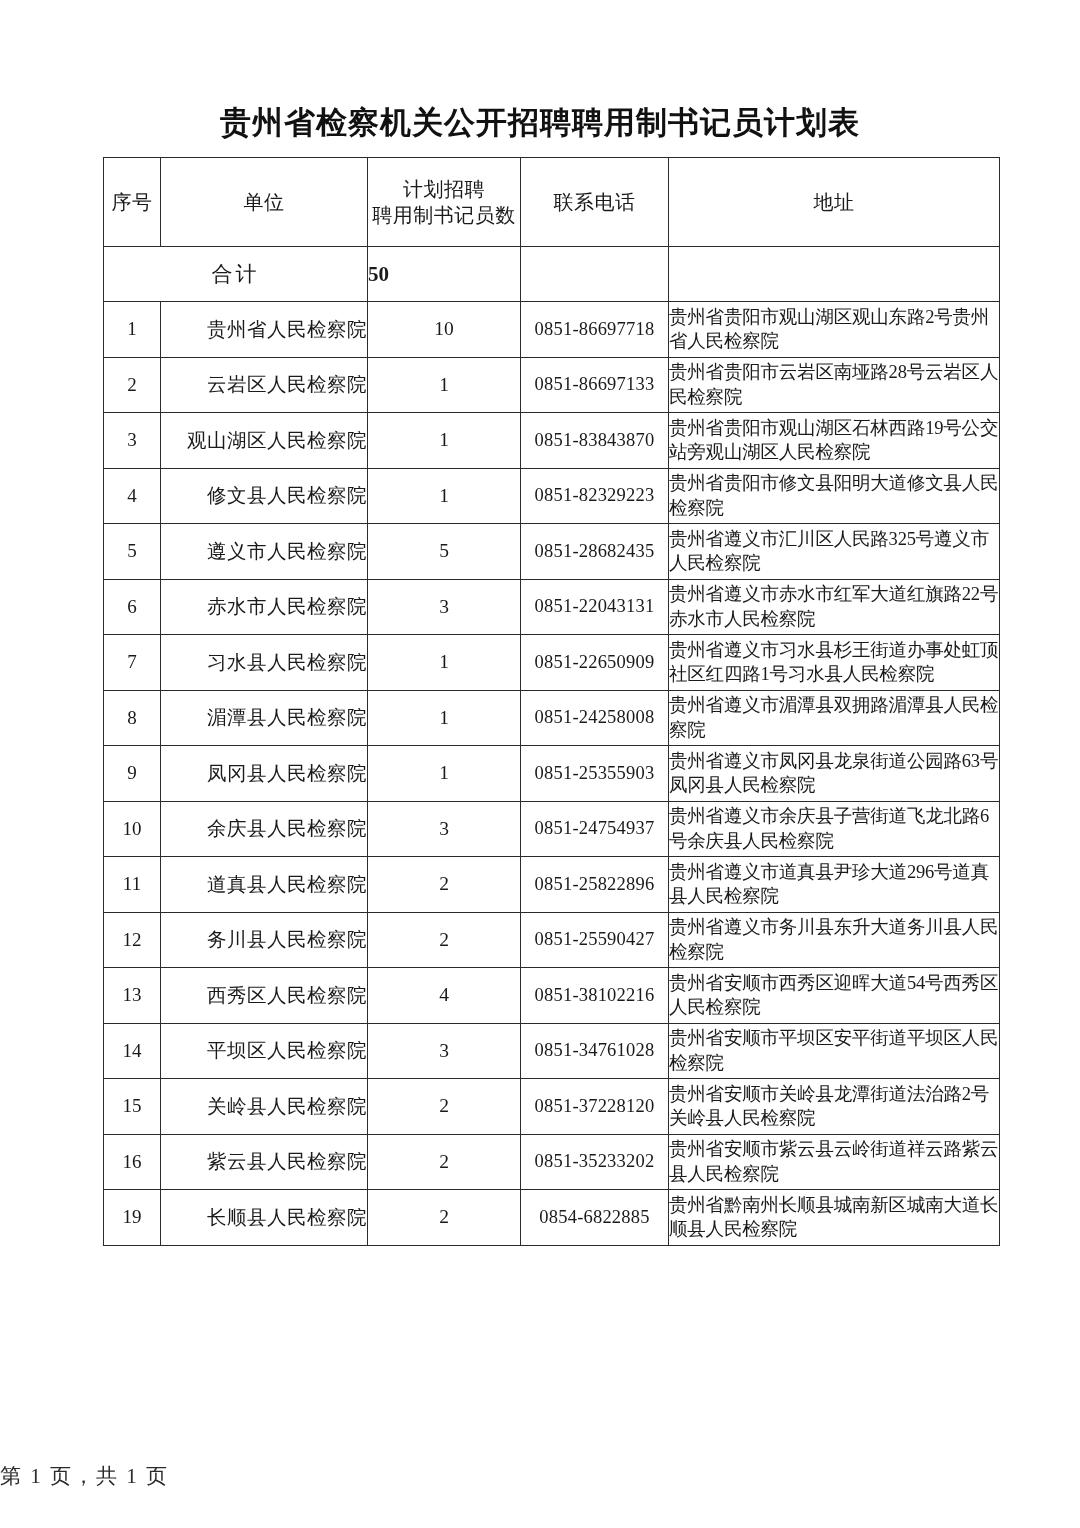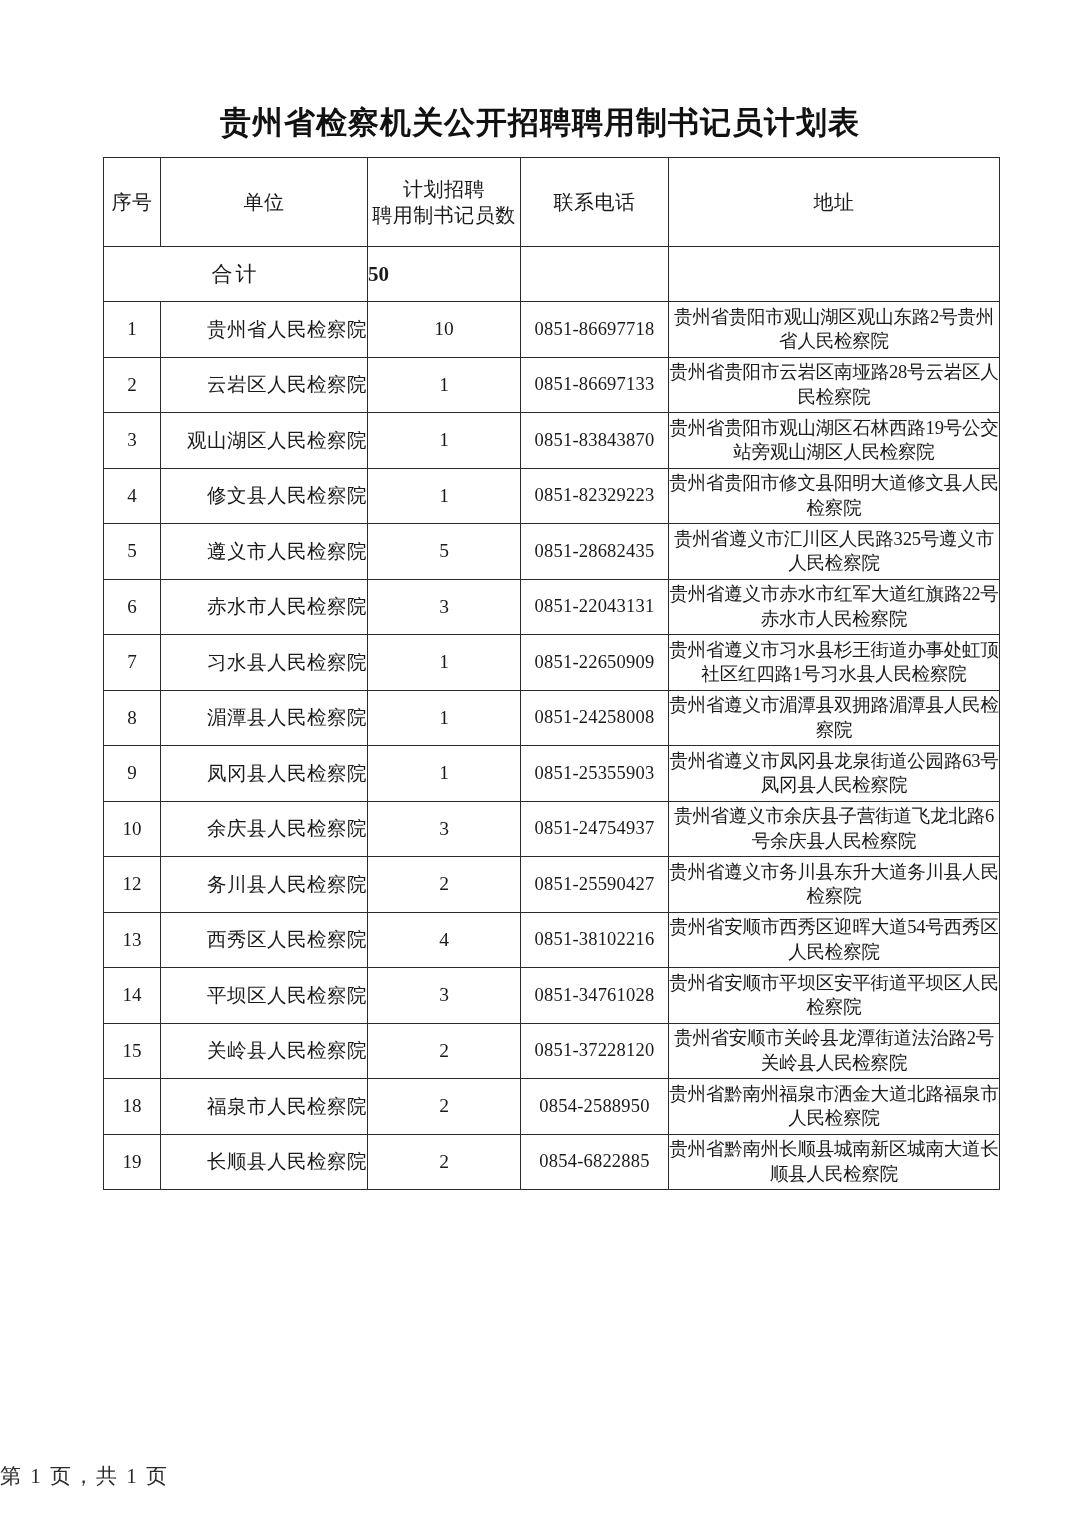--- a/index.html
+++ b/index.html
@@ -90,21 +90,21 @@
     text-align: center;
     font-family: "Liberation Serif", "DejaVu Serif", serif;
   }
   td.tel {
     text-align: center;
     font-size: 18.5px;
     font-family: "Liberation Serif", "DejaVu Serif", serif;
     letter-spacing: 0.2px;
   }
   td.addr {
-    text-align: center;
+    text-align: left;
     font-size: 18.5px;
     line-height: 1.32;
     padding: 3px 5px 3px 7px;
     letter-spacing: -0.2px;
   }
   tr.total-row td {
     height: 54px;
   }
   tr.total-row td.total-label {
     text-align: center;
@@ -228,20 +228,27 @@
             <td class="addr">贵州省遵义市凤冈县龙泉街道公园路63号凤冈县人民检察院</td>
           </tr>
           <tr>
             <td class="idx">10</td>
             <td class="unit">余庆县人民检察院</td>
             <td class="count">3</td>
             <td class="tel">0851-24754937</td>
             <td class="addr">贵州省遵义市余庆县子营街道飞龙北路6号余庆县人民检察院</td>
           </tr>
           <tr>
+            <td class="idx">11</td>
+            <td class="unit">道真县人民检察院</td>
+            <td class="count">2</td>
+            <td class="tel">0851-25822896</td>
+            <td class="addr">贵州省遵义市道真县尹珍大道296号道真县人民检察院</td>
+          </tr>
+          <tr>
             <td class="idx">12</td>
             <td class="unit">务川县人民检察院</td>
             <td class="count">2</td>
             <td class="tel">0851-25590427</td>
             <td class="addr">贵州省遵义市务川县东升大道务川县人民检察院</td>
           </tr>
           <tr>
             <td class="idx">13</td>
             <td class="unit">西秀区人民检察院</td>
             <td class="count">4</td>
@@ -256,25 +263,25 @@
             <td class="addr">贵州省安顺市平坝区安平街道平坝区人民检察院</td>
           </tr>
           <tr>
             <td class="idx">15</td>
             <td class="unit">关岭县人民检察院</td>
             <td class="count">2</td>
             <td class="tel">0851-37228120</td>
             <td class="addr">贵州省安顺市关岭县龙潭街道法治路2号关岭县人民检察院</td>
           </tr>
           <tr>
-            <td class="idx">18</td>
-            <td class="unit">福泉市人民检察院</td>
-            <td class="count">2</td>
-            <td class="tel">0854-2588950</td>
-            <td class="addr">贵州省黔南州福泉市洒金大道北路福泉市人民检察院</td>
+            <td class="idx">16</td>
+            <td class="unit">紫云县人民检察院</td>
+            <td class="count">2</td>
+            <td class="tel">0851-35233202</td>
+            <td class="addr">贵州省安顺市紫云县云岭街道祥云路紫云县人民检察院</td>
           </tr>
           <tr>
             <td class="idx">19</td>
             <td class="unit">长顺县人民检察院</td>
             <td class="count">2</td>
             <td class="tel">0854-6822885</td>
             <td class="addr">贵州省黔南州长顺县城南新区城南大道长顺县人民检察院</td>
           </tr>
         </tbody>
     </table>

